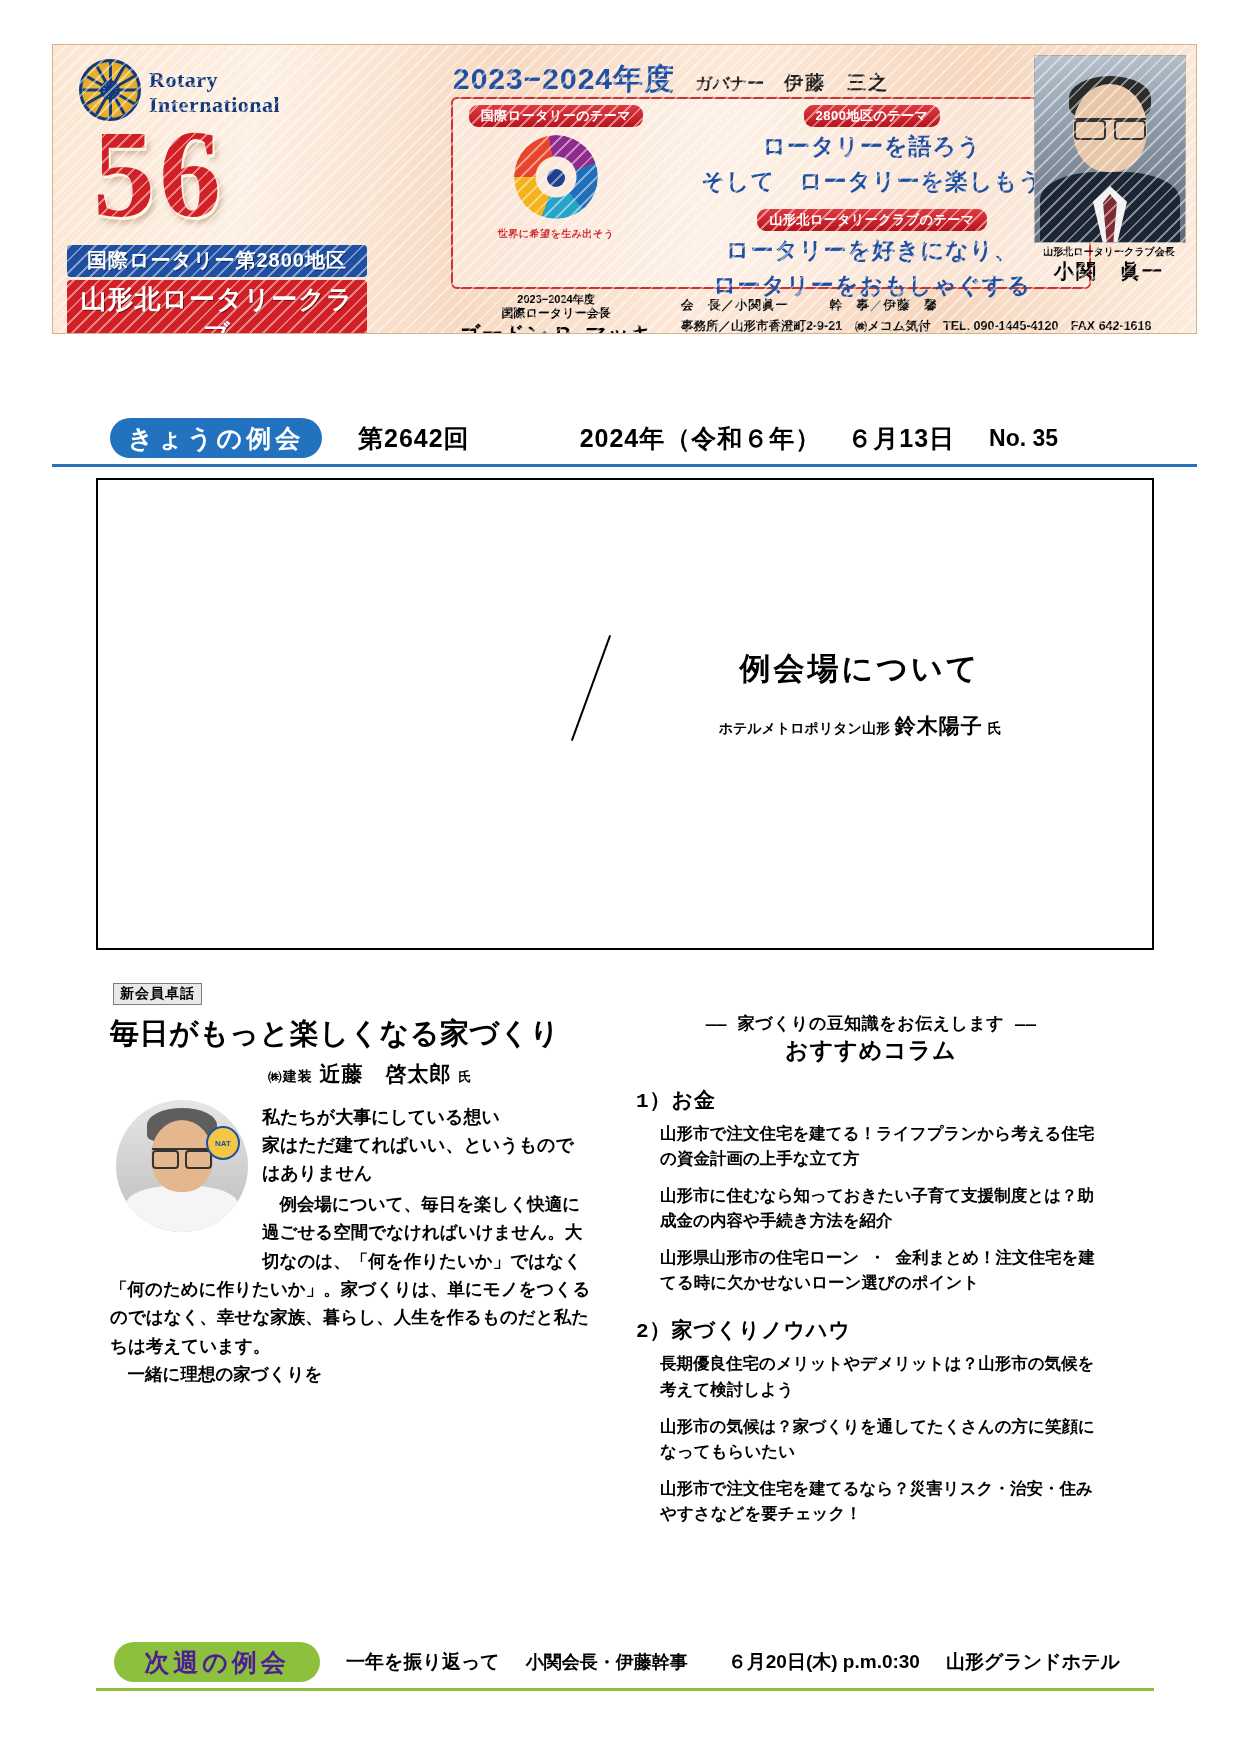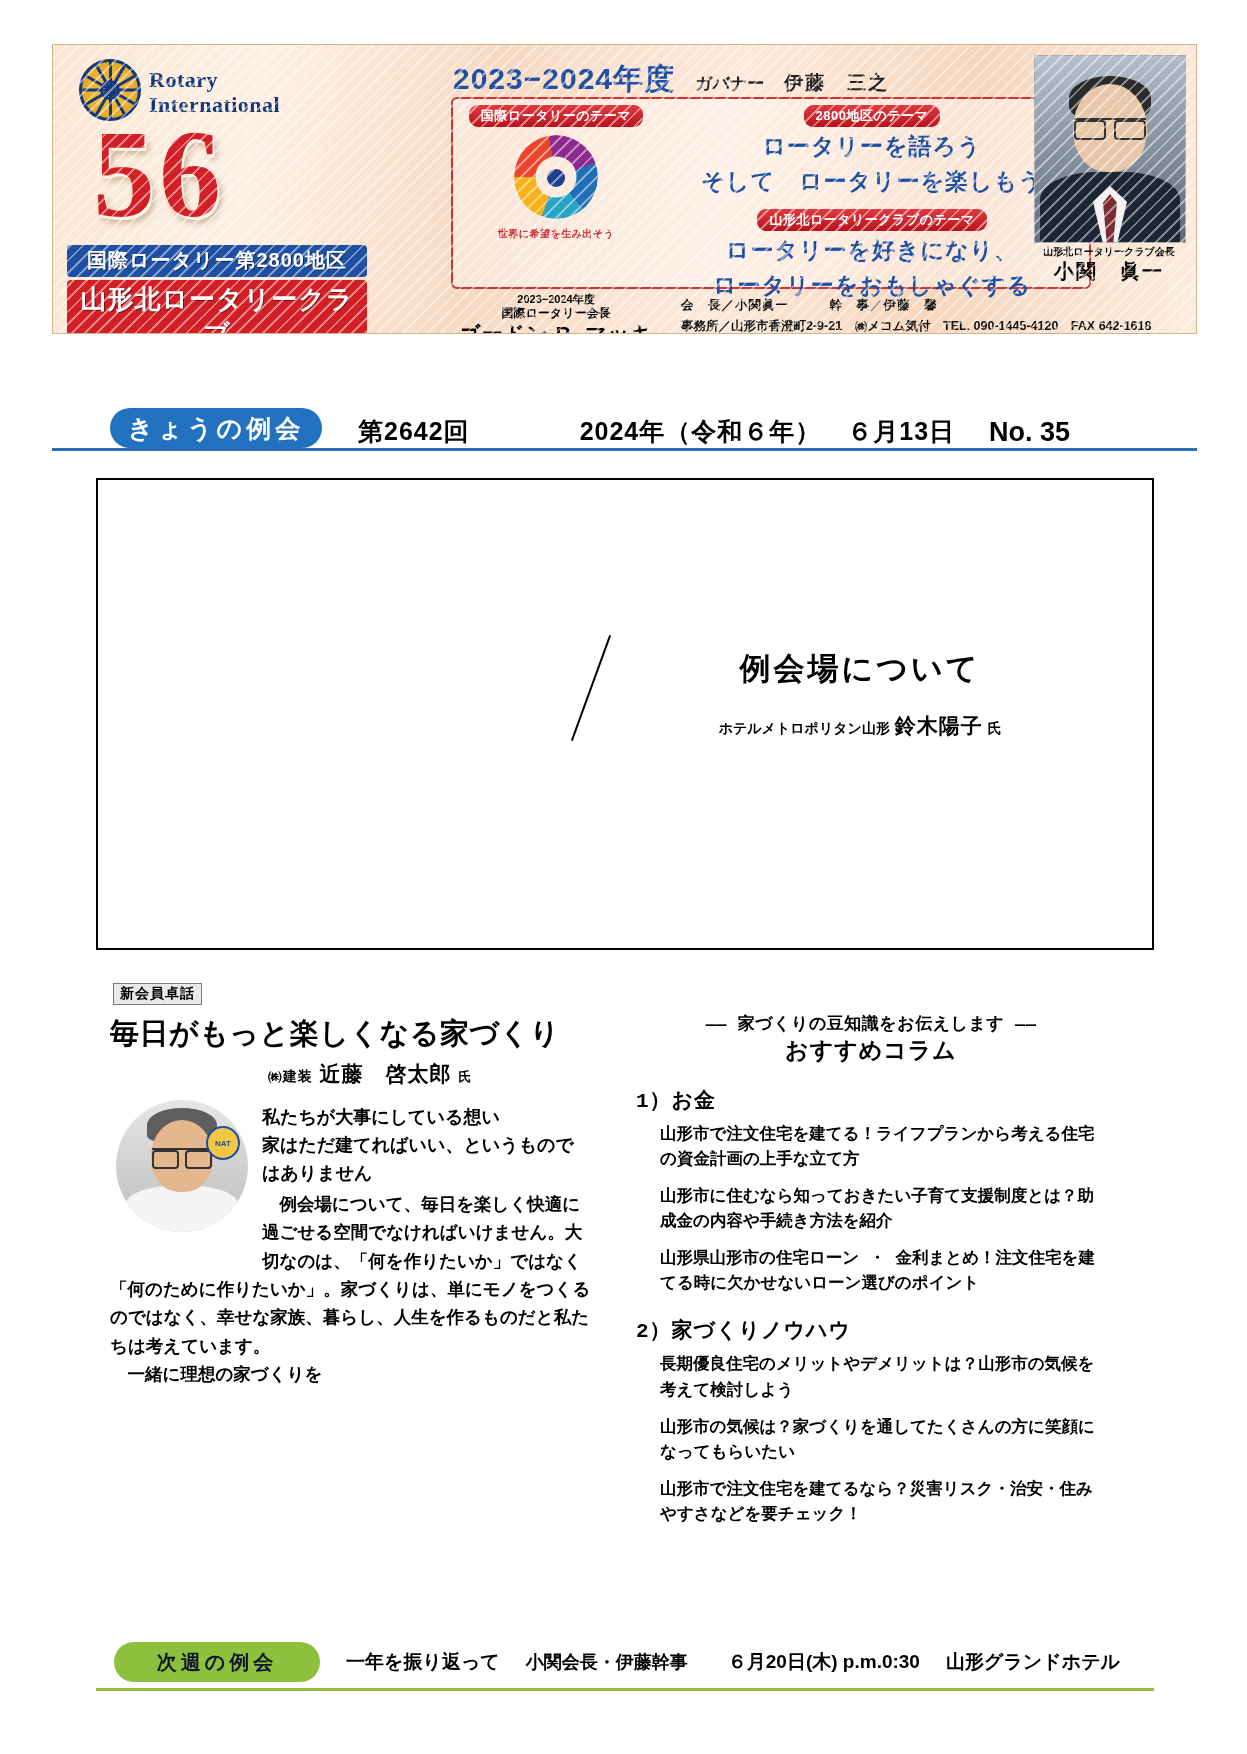--- a/index.html
+++ b/index.html
@@ -344,25 +344,25 @@
     font-weight: bold;
     text-align: center;
     letter-spacing: 2px;
     line-height: 1.2;
   }
 
   
   .today-row {
     position: absolute;
     left: 52px;
-    top: 396px;
+    top: 412px;
     width: 1145px;
     height: 52px;
     display: flex;
-    align-items: flex-end;
+    align-items: center;
     border-bottom: 3px solid #2b6fbd;
   }
   .today-badge {
     width: 212px;
     height: 40px;
     border-radius: 20px;
     background: #2372c0;
     color: #fff;
     font-size: 25px;
     font-weight: bold;
@@ -379,21 +379,21 @@
     letter-spacing: 1px;
   }
   .today-date {
     margin-left: 110px;
     font-size: 25px;
     font-weight: bold;
     letter-spacing: 1px;
   }
   .today-issue {
     margin-left: 34px;
-    font-size: 27px;
+    font-size: 23px;
     font-weight: bold;
   }
 
   
   .program-box {
     position: absolute;
     left: 96px;
     top: 478px;
     width: 1058px;
     height: 472px;
@@ -625,22 +625,22 @@
     height: 52px;
     display: flex;
     align-items: center;
     border-bottom: 3px solid #8bbf3c;
   }
   .footer-badge {
     width: 206px;
     height: 40px;
     border-radius: 20px;
     background: #8cc03d;
-    color: #0f172a;
-    font-size: 20px;
+    color: #4c1d95;
+    font-size: 25px;
     font-weight: bold;
     letter-spacing: 4px;
     display: flex;
     align-items: center;
     justify-content: center;
     margin-left: 18px;
   }
   .footer-topic {
     margin-left: 26px;
     font-size: 19px;

